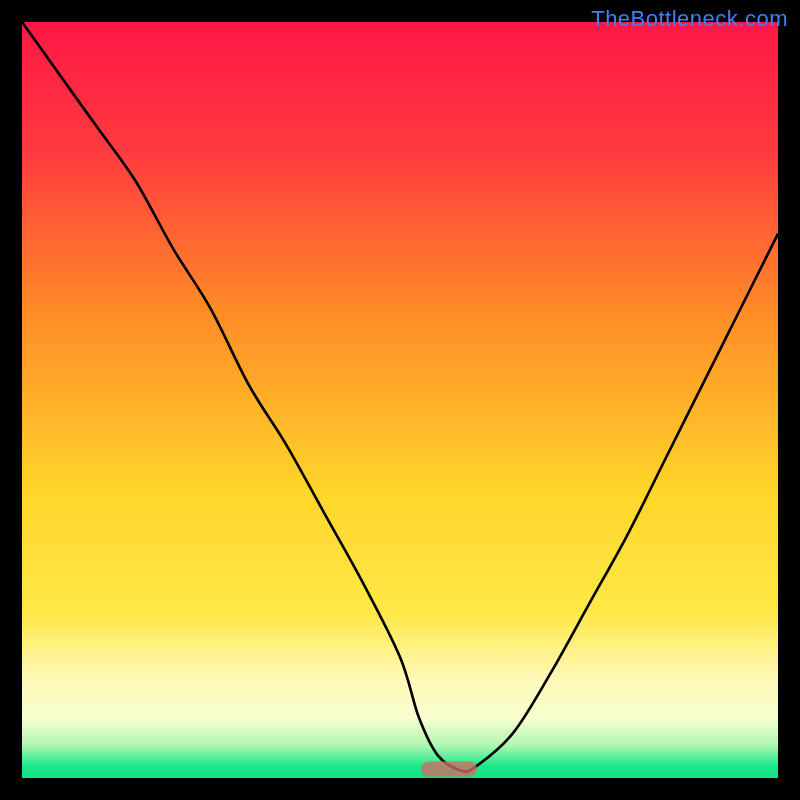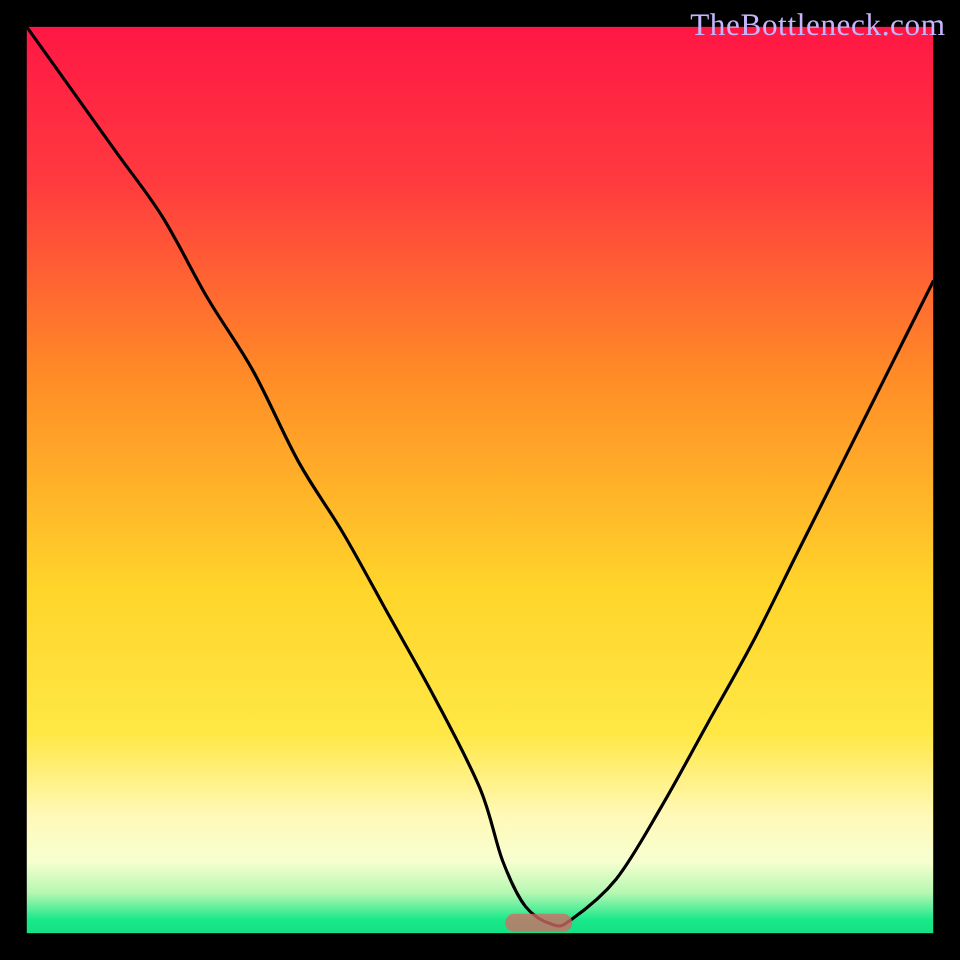--- a/index.html
+++ b/index.html
@@ -13,26 +13,25 @@
   }
   .frame {
     position: absolute;
     inset: 0;
     background: #000;
   }
   .watermark {
     position: absolute;
     top: 6px;
     right: 12px;
-    color: #c4b5fd;
-    font-size: 26px;
+    color: #3b82f6;
+    font-size: 22px;
     font-weight: 500;
     letter-spacing: 0.5px;
     z-index: 20;
-    font-family: Liberation Serif, serif;
   }
   .plot-area {
     position: absolute;
     left: 22px;
     top: 22px;
     width: 756px;
     height: 756px;
     overflow: hidden;
   }
   .gradient {

